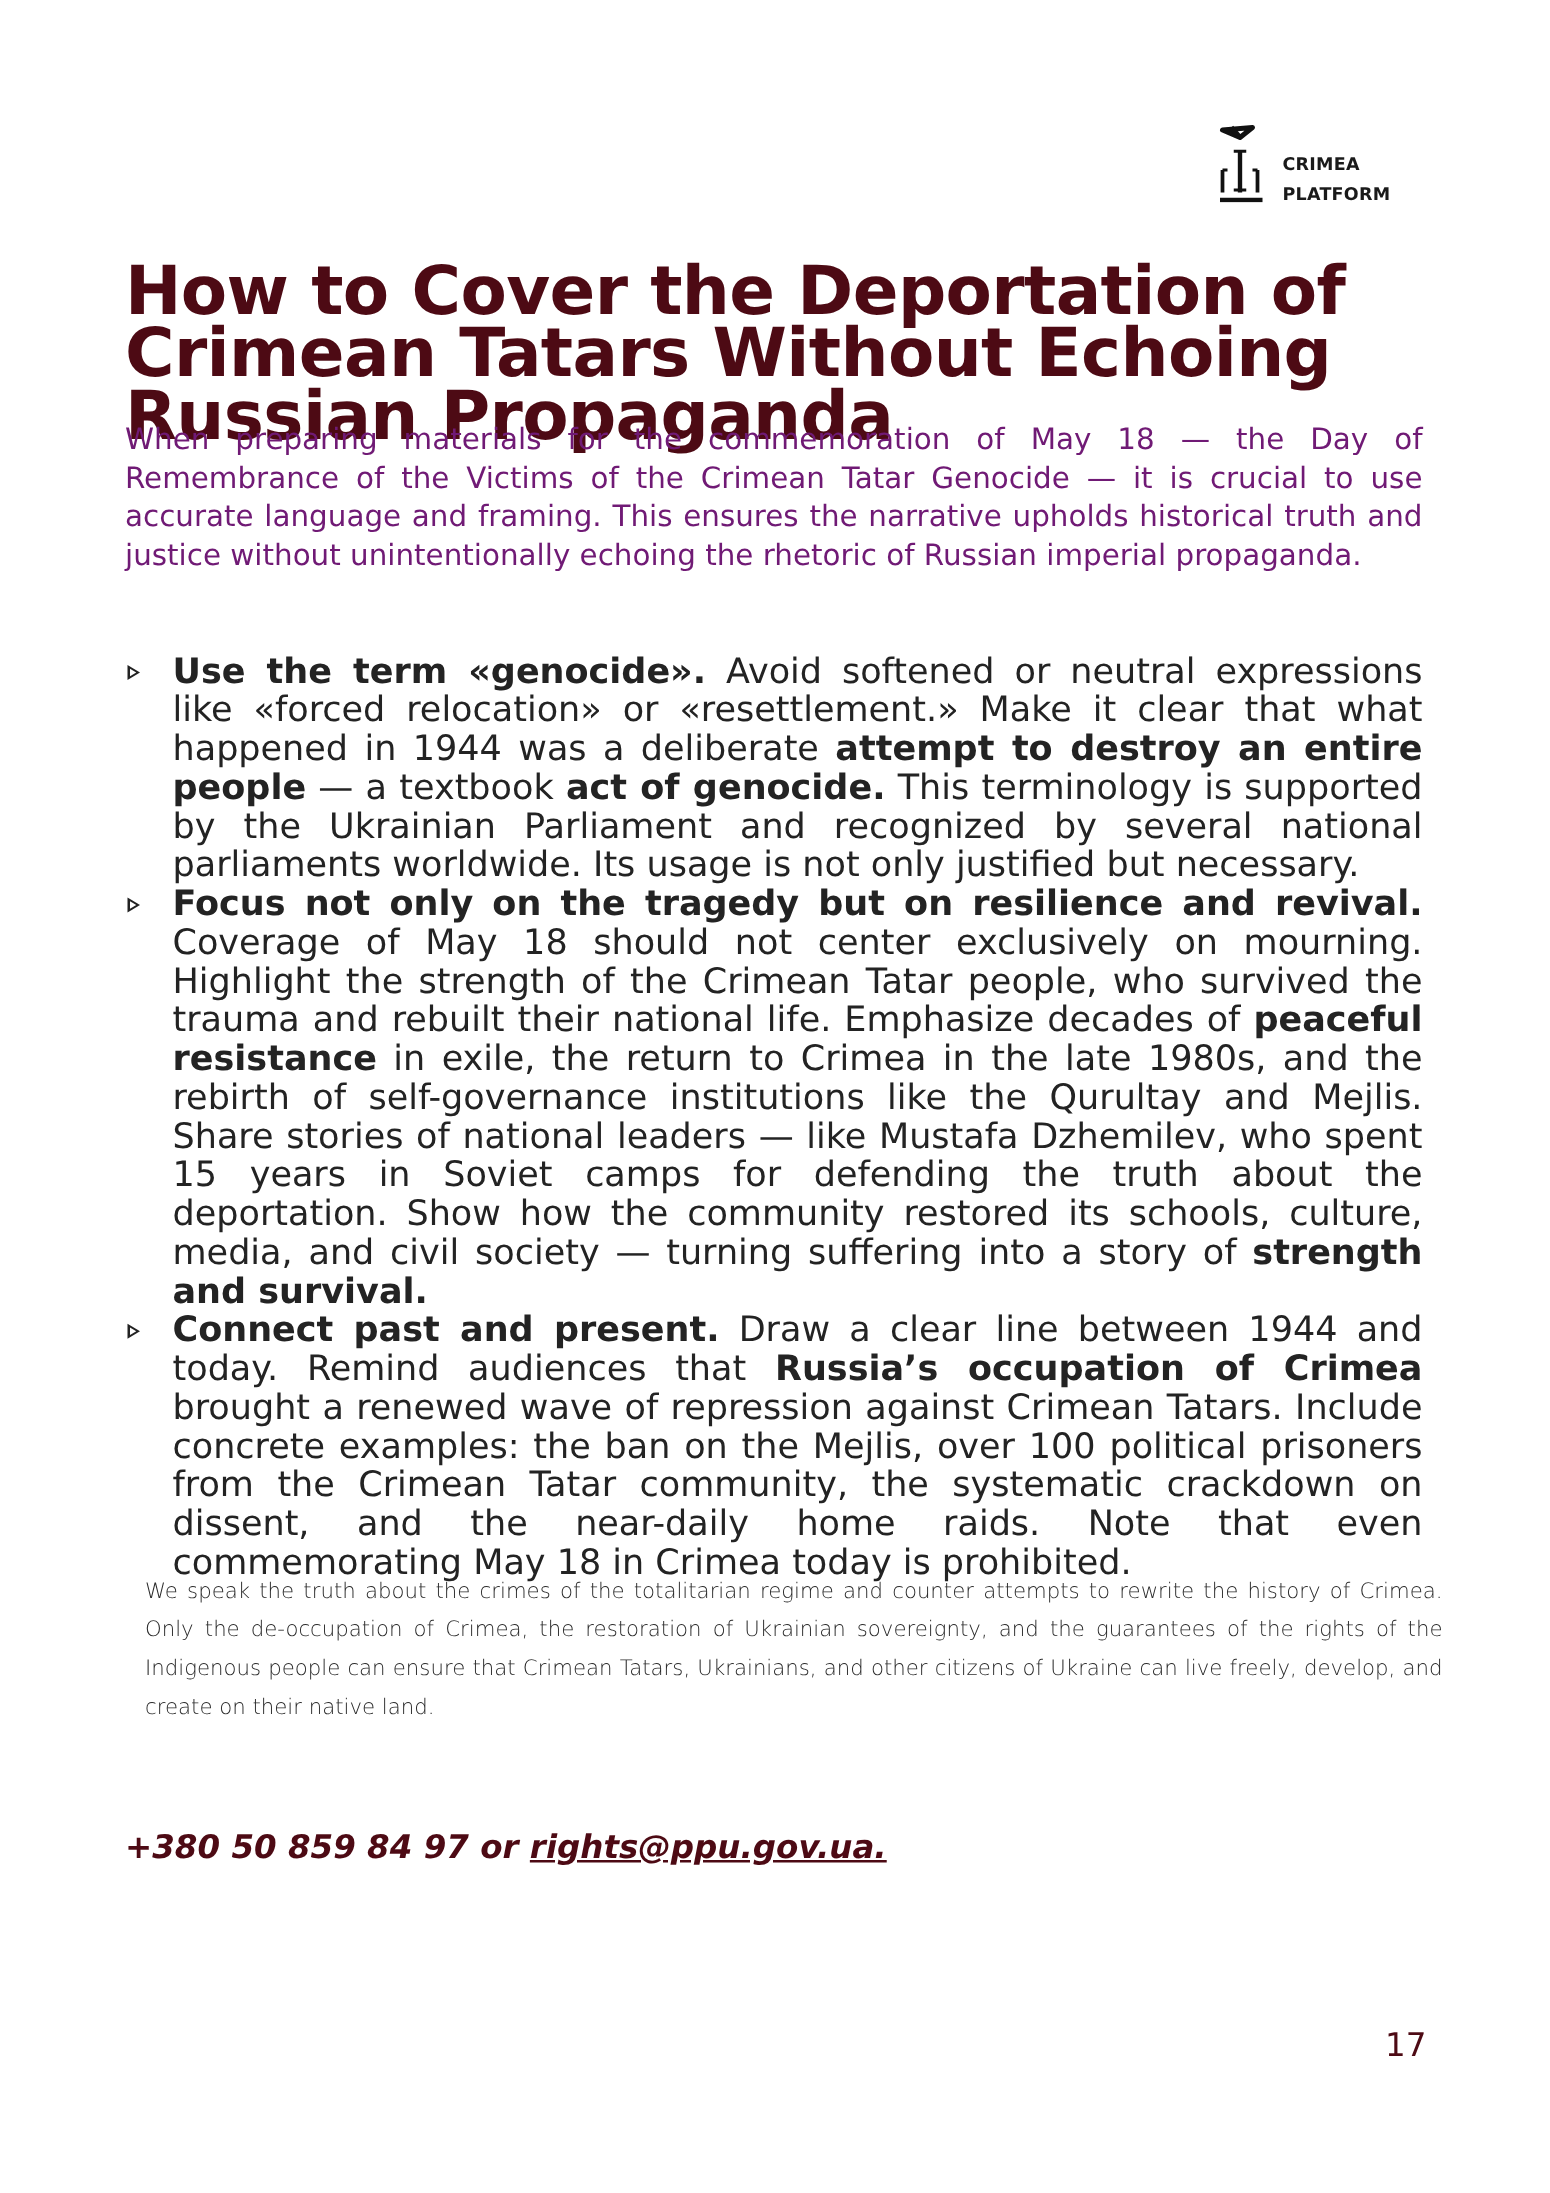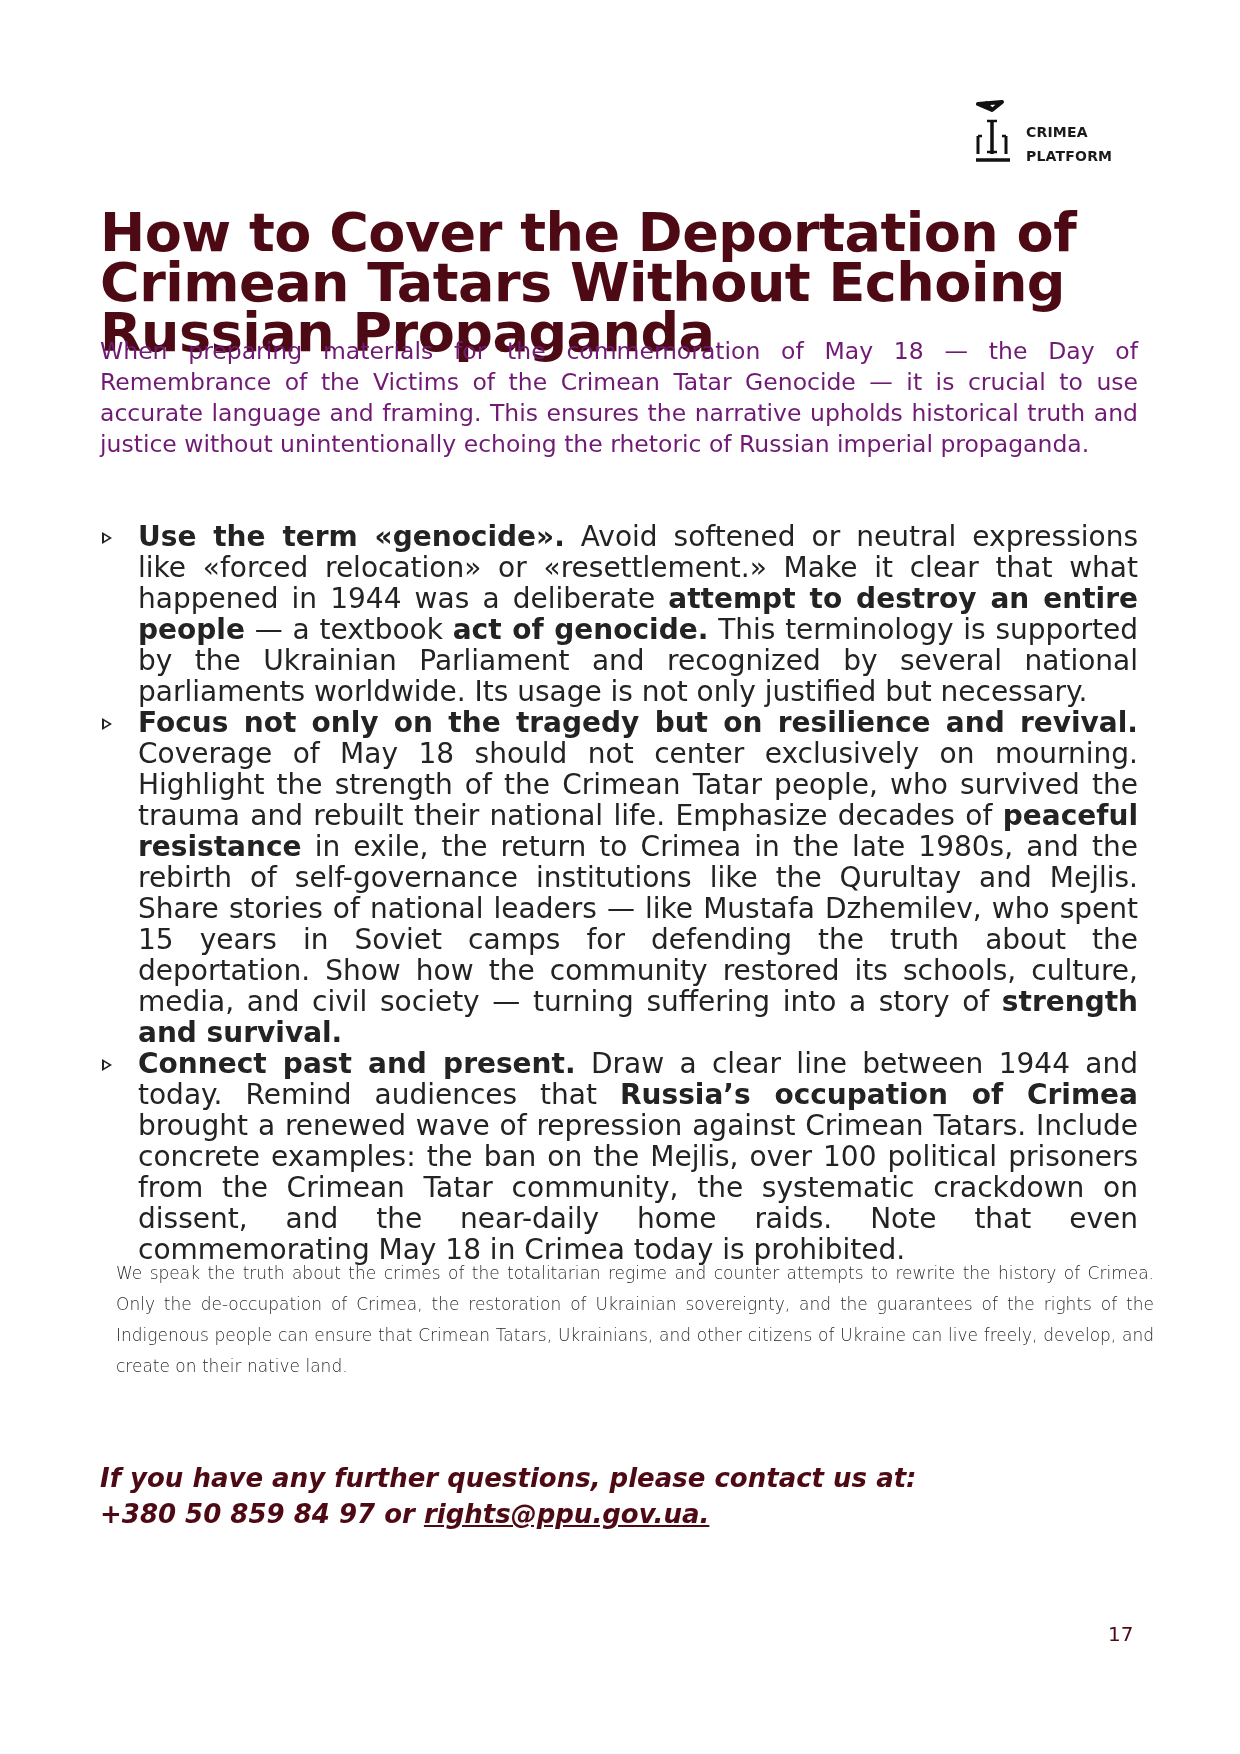--- a/index.html
+++ b/index.html
@@ -26,21 +26,21 @@
                  border-left: 5px solid #fff; }
   b { font-weight: bold; }
   .closing { position: absolute; left: 100px; top: 1242px; width: 1038px; margin: 16px;
              font-family: "DejaVu Sans", sans-serif; font-size: 17px; line-height: 31px;
              text-align: justify; color: #2b2b2b; font-weight: 300; }
   .contact { position: absolute; left: 100px; top: 1460px; width: 1038px; margin: 0;
              font-family: "DejaVu Sans", sans-serif; font-weight: bold; font-style: italic;
              font-size: 26px; line-height: 36px; color: #4d0a14; }
   .contact a { color: #4d0a14; text-decoration: underline; }
   .page-num { position: absolute; left: 1108px; top: 1622px; font-family: "DejaVu Sans", sans-serif;
-              font-size: 20px; color: #4d0a14; }
+              font-size: 26px; color: #4d0a14; }
 </style>
 </head>
 <body>
 
 <div class="logo">
   <svg width="52" height="62" viewBox="0 0 52 62">
     <path d="M10 4 L34 2 L24 10 Z" fill="none" stroke="#111" stroke-width="4" stroke-linejoin="round"></path>
     <path d="M17 2 L24 10" stroke="#111" stroke-width="4"></path>
     <line x1="24" y1="20" x2="24" y2="54" stroke="#111" stroke-width="3.5"></line>
     <line x1="19" y1="21" x2="29" y2="21" stroke="#111" stroke-width="2.5"></line>
@@ -72,19 +72,18 @@
   </li>
   <li>
     <span class="bullet-icon"></span>
     <b>Connect past and present.</b><span> Draw a clear line between 1944 and today. Remind audiences that </span><b>Russia’s occupation of Crimea</b><span> brought a renewed wave of repression against Crimean Tatars. Include concrete examples: the ban on the Mejlis, over 100 political prisoners from the Crimean Tatar community, the systematic crackdown on dissent, and the near-daily home raids. Note that even commemorating May 18 in Crimea today is prohibited.</span>
   </li>
 </ul>
 
 <p class="closing">We speak the truth about the crimes of the totalitarian regime and counter attempts to rewrite the history of Crimea. Only the de-occupation of Crimea, the restoration of Ukrainian sovereignty, and the guarantees of the rights of the Indigenous people can ensure that Crimean Tatars, Ukrainians, and other citizens of Ukraine can live freely, develop, and create on their native land.</p>
 
 <div class="contact">
-  <div>If you have any further questions, please contact us at:</div>
   <div>
     <span>+380 50 859 84 97</span><span> or </span><a>rights@ppu.gov.ua.</a>
   </div>
 </div>
 
 <div class="page-num">17</div>
 
 </body></html>

